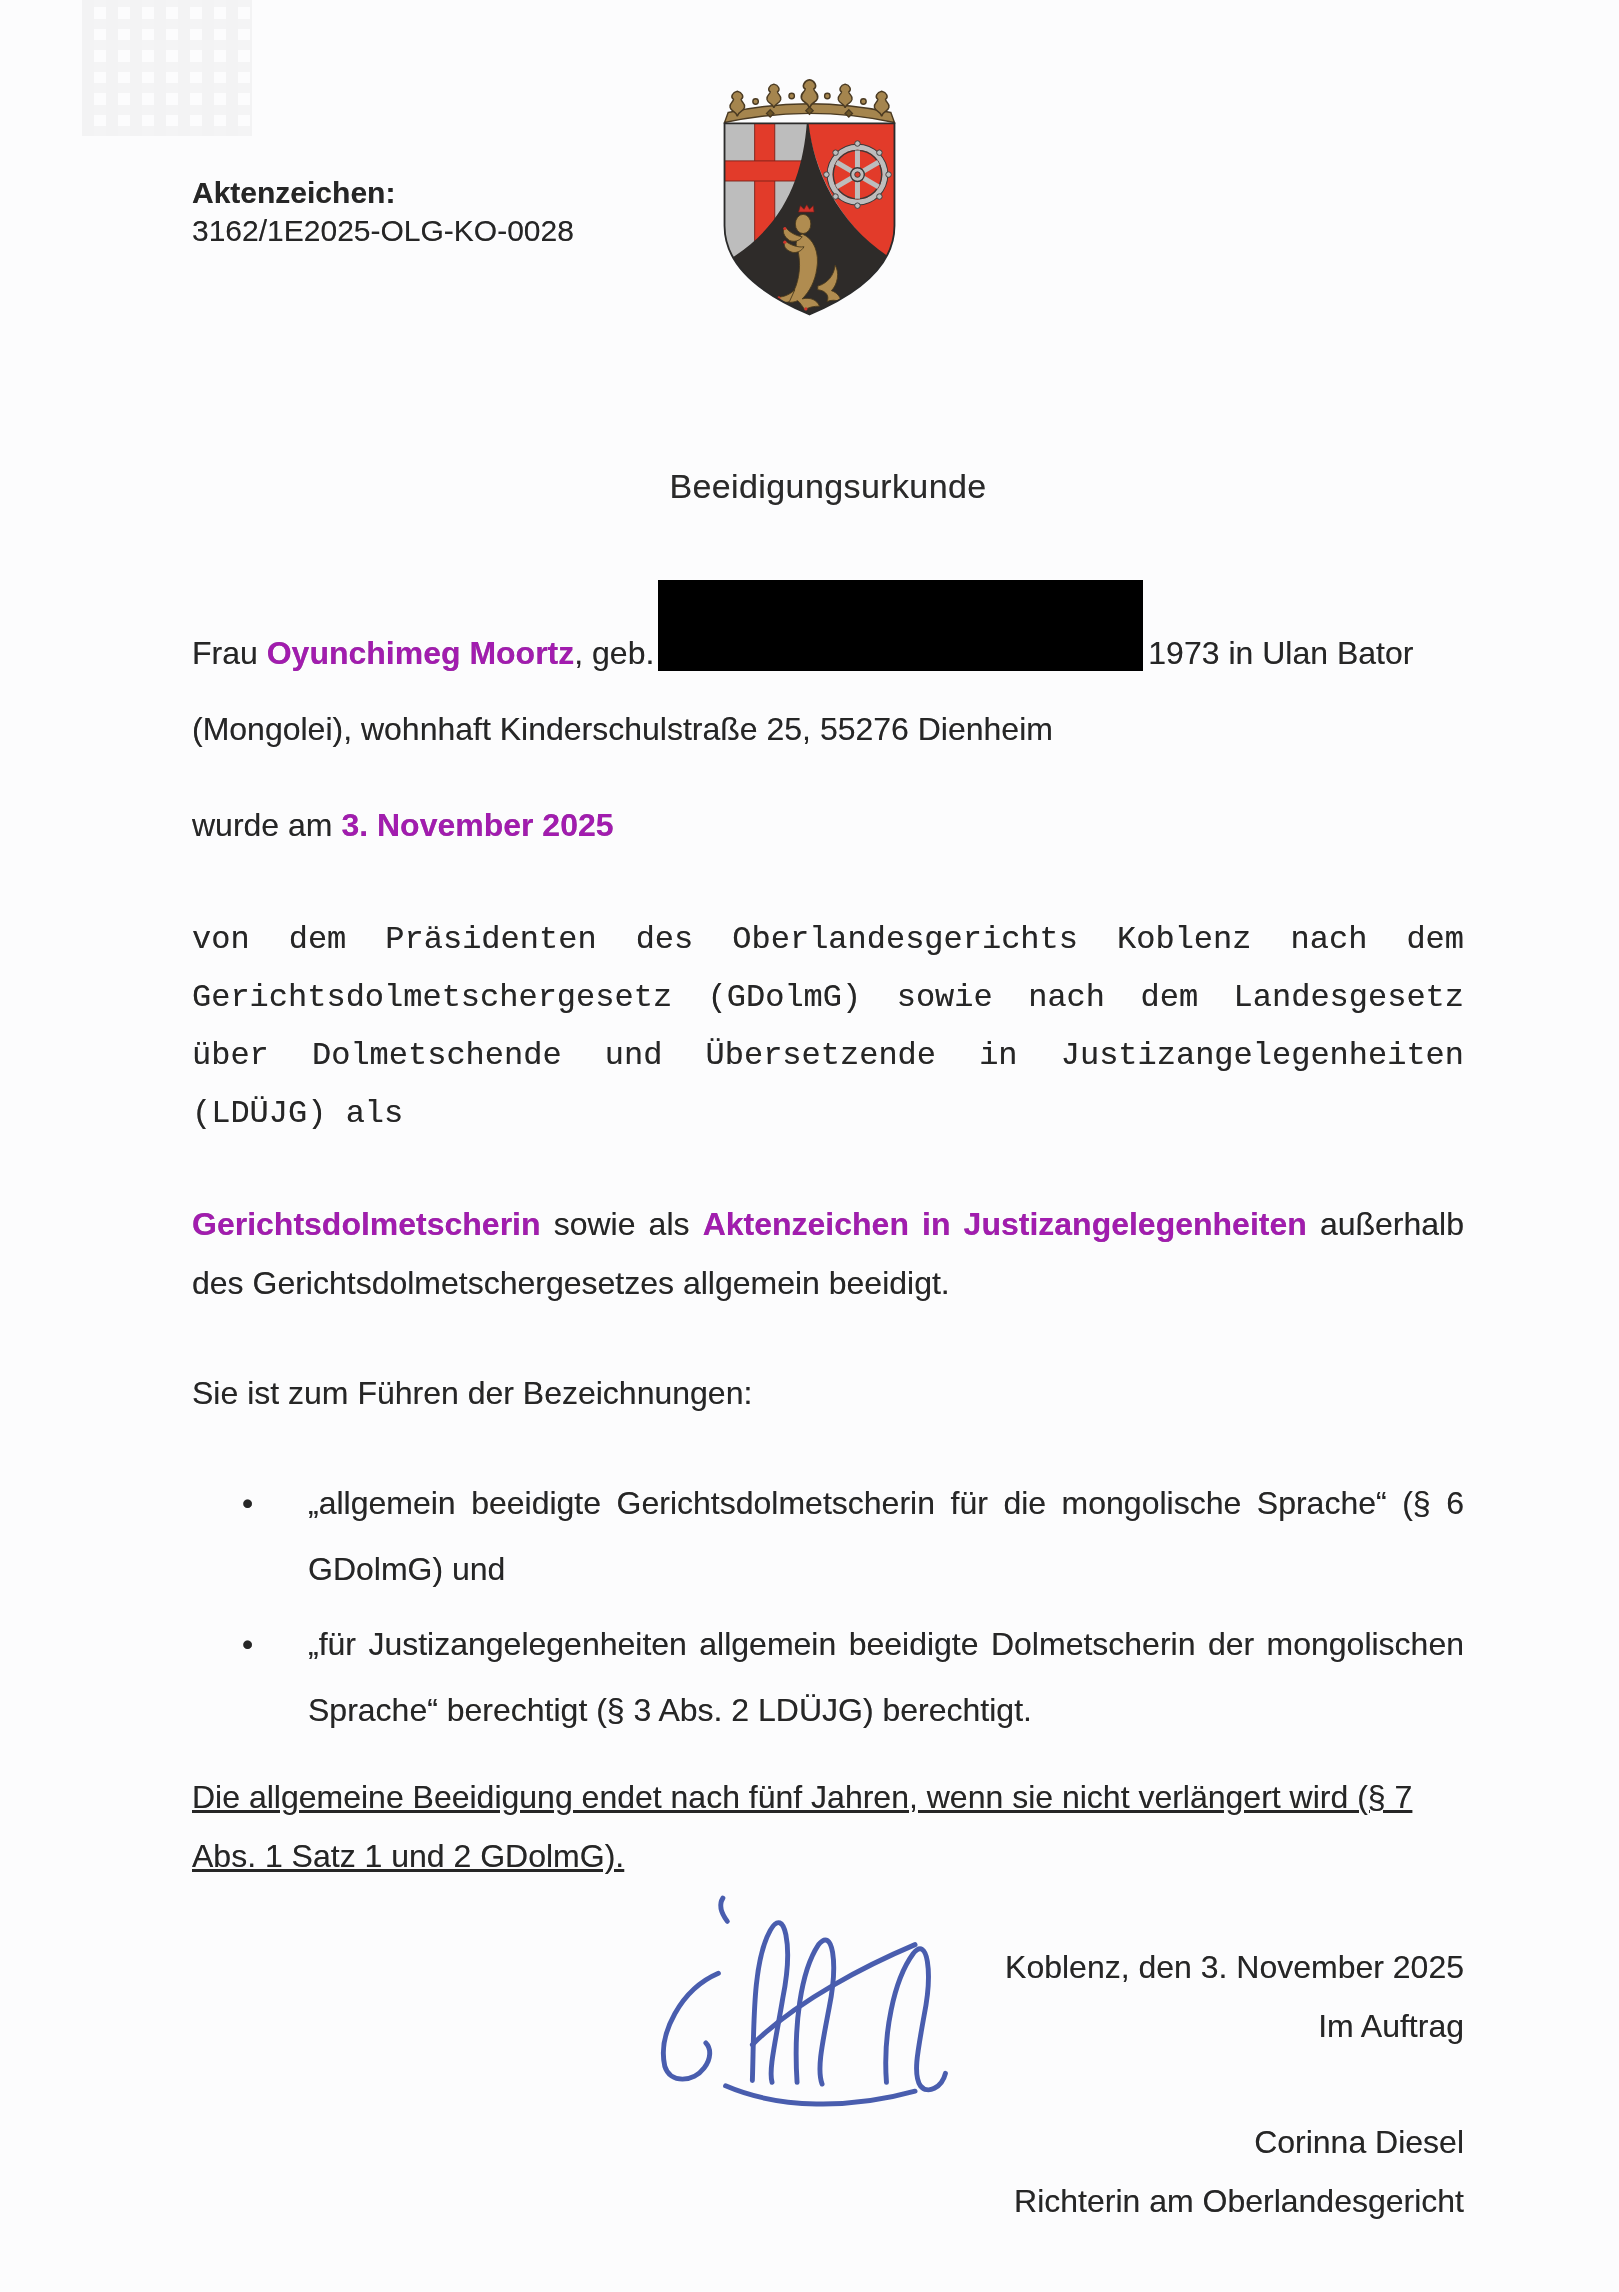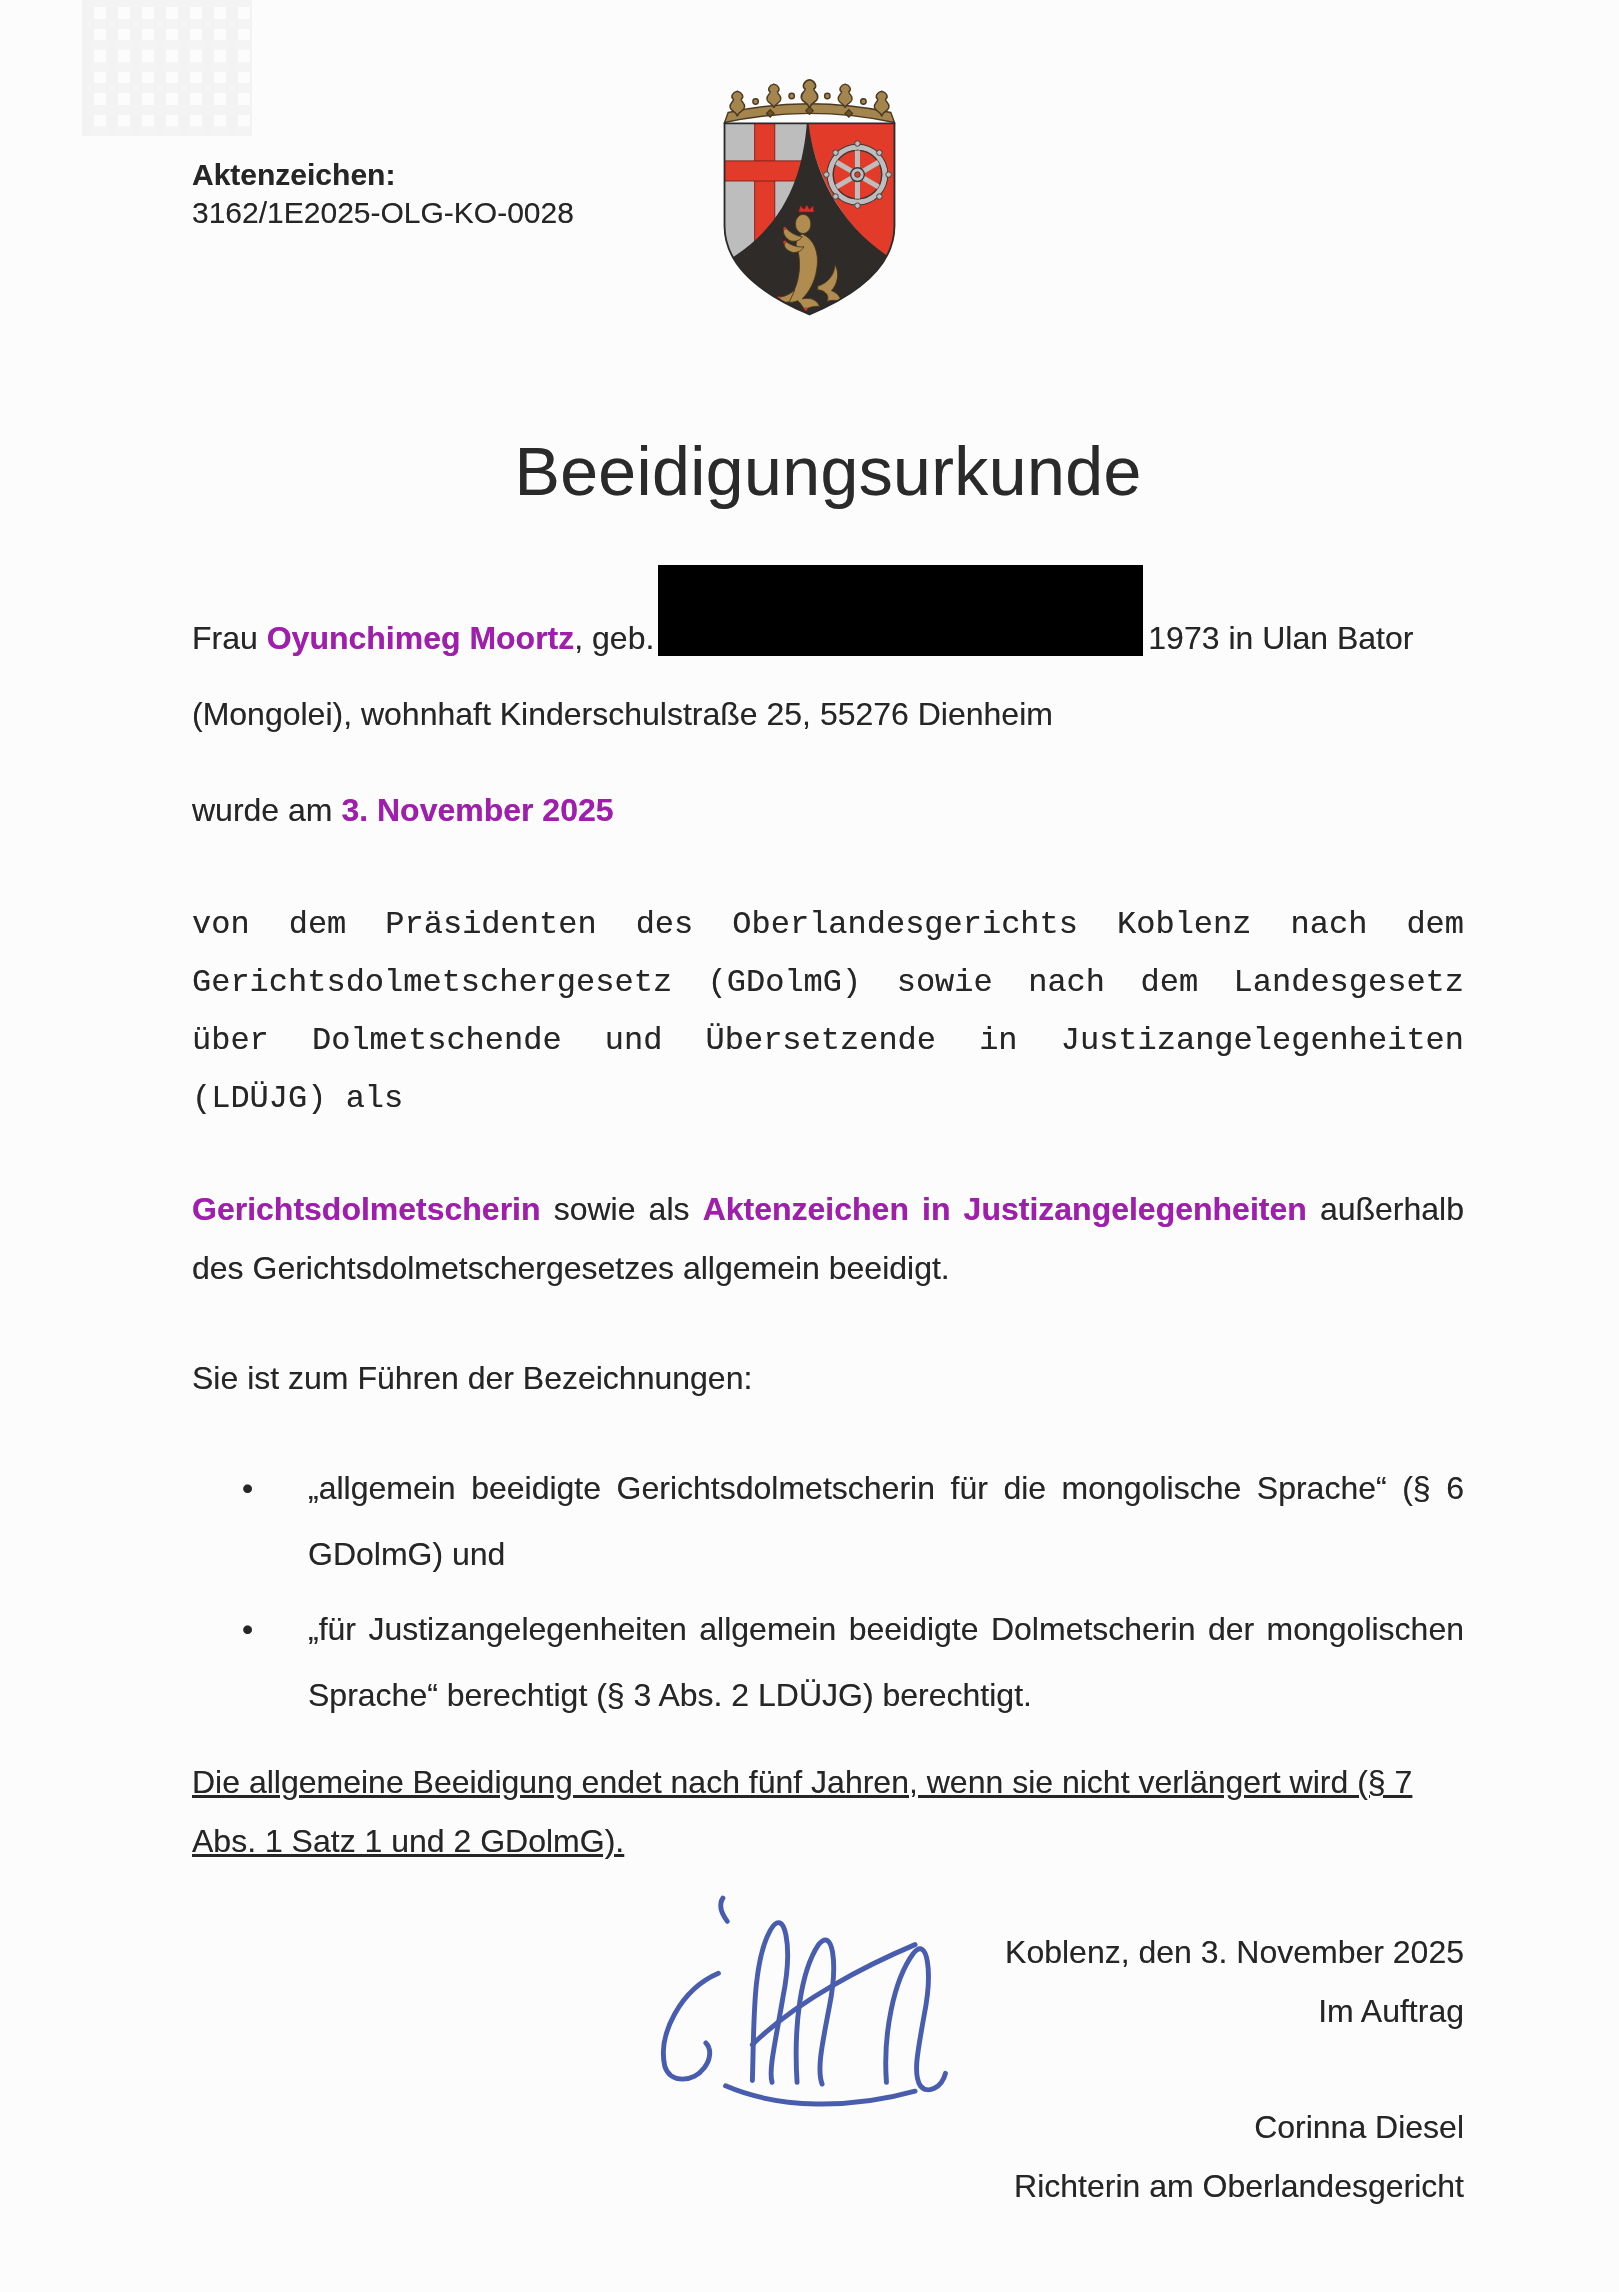--- a/index.html
+++ b/index.html
@@ -9,29 +9,29 @@
     font-family:"Liberation Sans",sans-serif;font-size:32px;
     text-shadow:0 0 0.5px rgba(45,45,45,.5);
   }
   .scan-noise{
     position:absolute;left:82px;top:0;width:170px;height:136px;
     background-image:
       repeating-linear-gradient(90deg,#f1f1f2 0 11.6px,transparent 11.6px 24px),
       repeating-linear-gradient(0deg,#f3f3f4 0 9.9px,transparent 9.9px 21.5px);
     opacity:.8;
   }
-  .file-ref{position:absolute;left:192px;top:156px;line-height:38px;}
+  .file-ref{position:absolute;left:192px;top:174px;line-height:38px;}
   .file-ref .lbl{font-weight:bold;font-size:30px;}
   .file-ref .val{font-size:30px;}
   .arms{position:absolute;left:704px;top:75px;width:211px;height:249px;}
   .content{padding:0 155px 0 192px;}
   .spacer-header{height:443px;}
   .doc-title{
-    text-align:center;font-size:68px;line-height:57px;font-weight:400;
-    letter-spacing:0.4px;color:#2a2a2a;margin:0;
+    text-align:center;font-size:34px;line-height:57px;font-weight:400;
+    letter-spacing:0.4px;color:#2a2a2a;margin:15px;
   }
   p{margin:0;}
   .p-intro{margin-top:100px;line-height:76px;}
   .p-sworn{margin-top:29px;line-height:59px;}
   .p-authority{margin-top:56px;line-height:58px;text-align:justify;font-family:Liberation Mono, monospace;}
   .p-designation{margin-top:52px;line-height:59px;text-align:justify;}
   .p-titles-intro{margin-top:51px;line-height:59px;}
   .bullets{margin-top:47px;padding-left:50px;}
   .bullet-row{display:flex;line-height:66px;}
   .bullet-row + .bullet-row{margin-top:9px;}

